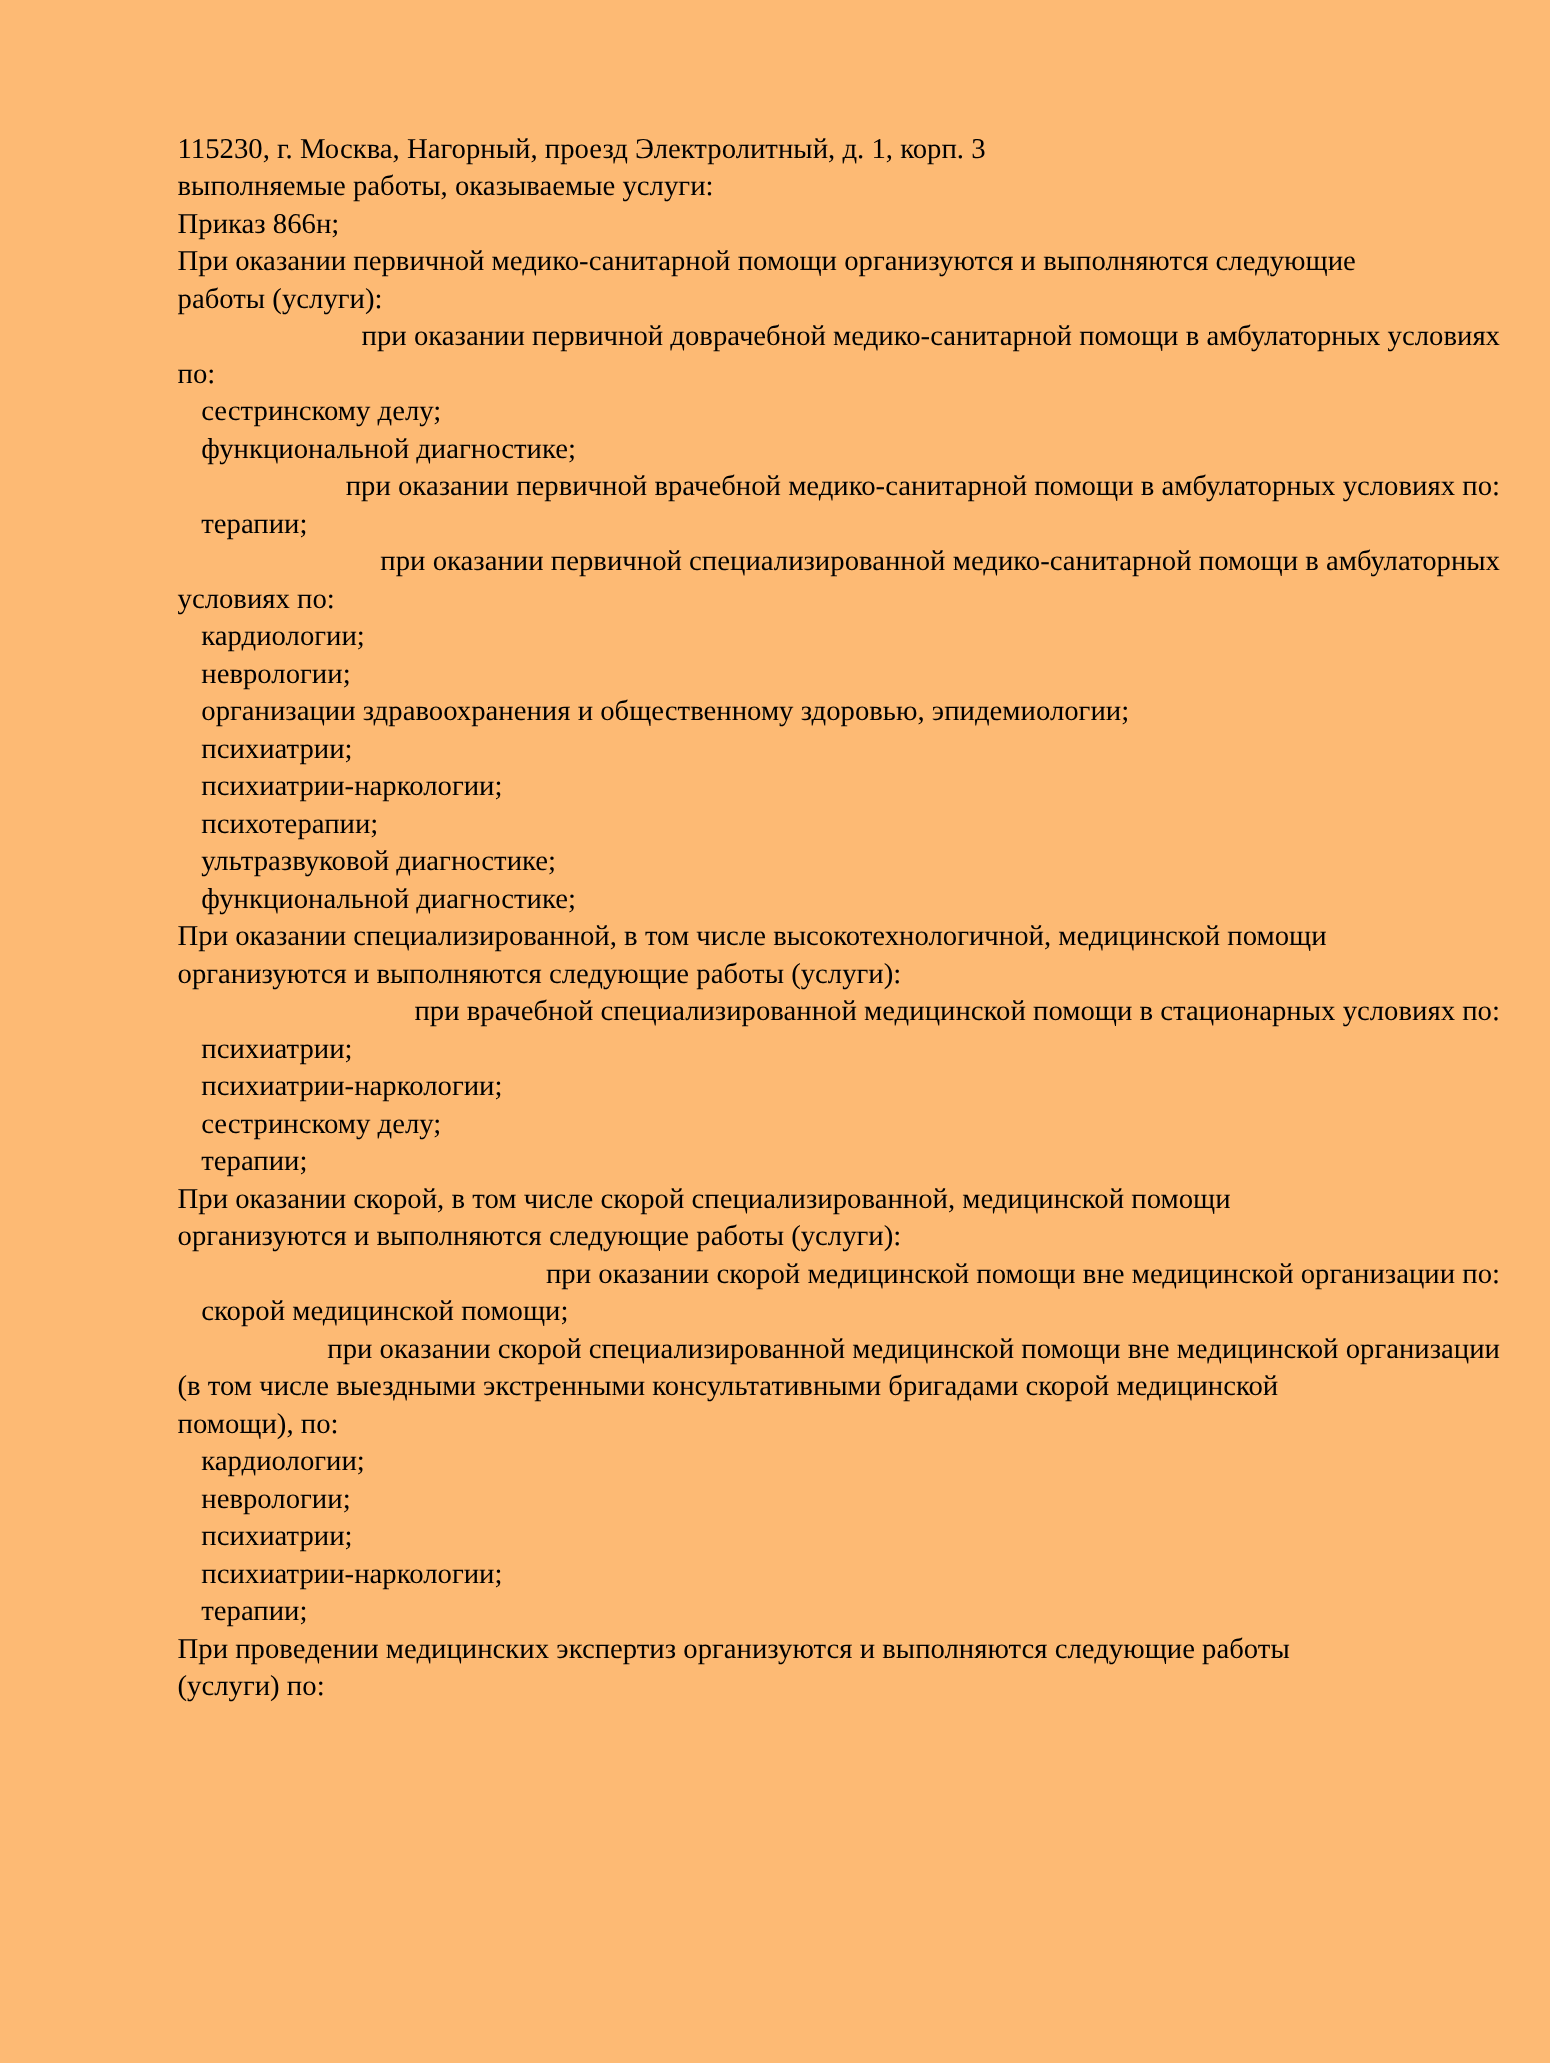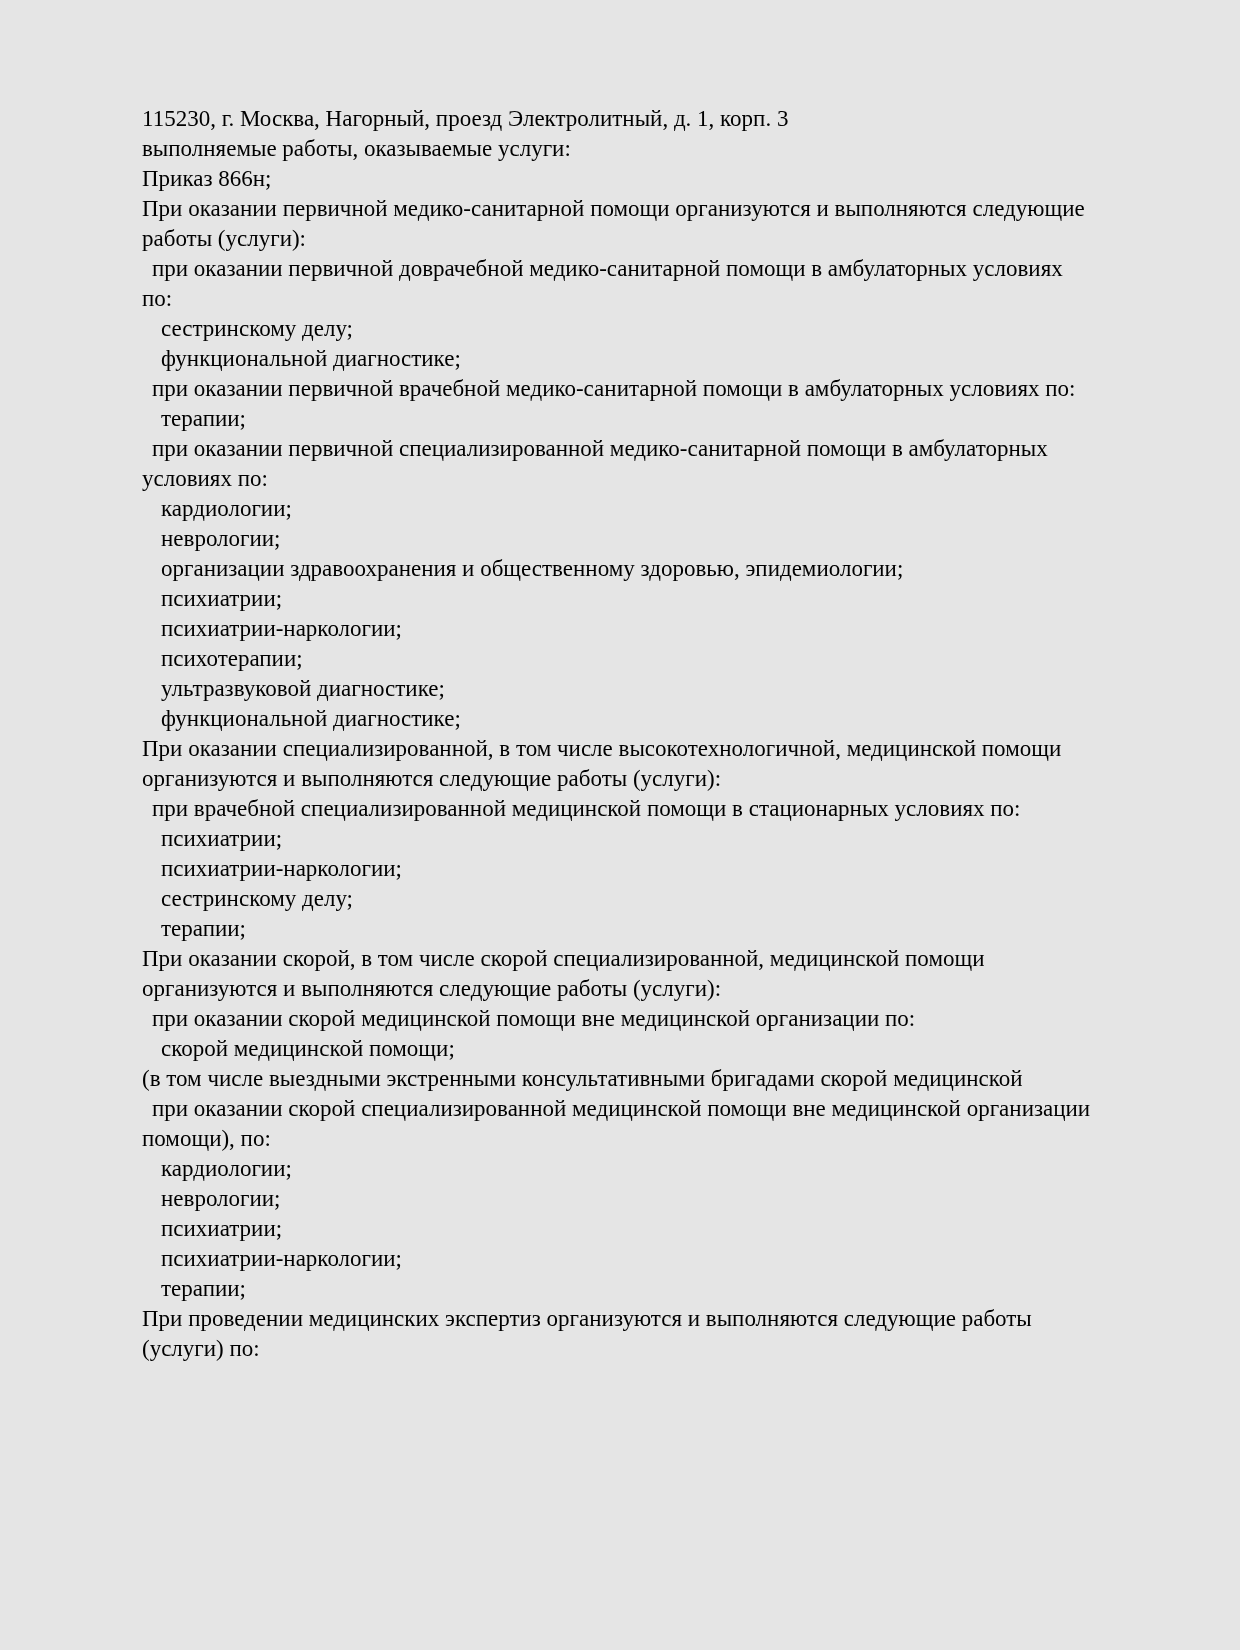--- a/index.html
+++ b/index.html
@@ -4,40 +4,40 @@
 <style>
   html, body {
     margin: 0;
     padding: 0;
     background: #ffffff;
   }
   .page {
     position: relative;
     width: 1240px;
     height: 1650px;
-    background: #e5e5e5;
+    background: #fdba74;
     overflow: hidden;
     font-family: "Liberation Serif", "DejaVu Serif", serif;
     color: #000000;
   }
   .doc-text {
     position: absolute;
     left: 142px;
     top: 104px;
     right: 40px;
   }
   .doc-line {
     font-size: 23px;
     line-height: 30px;
     height: 30px;
     white-space: pre;
     color: #000000;
   }
   .ind-0 { padding-left: 0; }
-  .ind-1 { padding-left: 10px; }
+  .ind-1 { padding-left: 10px; text-align: right; }
   .ind-2 { padding-left: 19px; font-family: Liberation Serif, serif; }
 </style>
 </head>
 <body>
 
 <div class="page">
   <div class="doc-text">
       <div class="doc-line ind-0">115230, г. Москва, Нагорный, проезд Электролитный, д. 1, корп. 3</div>
       <div class="doc-line ind-0">выполняемые работы, оказываемые услуги:</div>
       <div class="doc-line ind-0">Приказ 866н;</div>
@@ -63,22 +63,22 @@
       <div class="doc-line ind-0">организуются и выполняются следующие работы (услуги):</div>
       <div class="doc-line ind-1">при врачебной специализированной медицинской помощи в стационарных условиях по:</div>
       <div class="doc-line ind-2">психиатрии;</div>
       <div class="doc-line ind-2">психиатрии-наркологии;</div>
       <div class="doc-line ind-2">сестринскому делу;</div>
       <div class="doc-line ind-2">терапии;</div>
       <div class="doc-line ind-0">При оказании скорой, в том числе скорой специализированной, медицинской помощи</div>
       <div class="doc-line ind-0">организуются и выполняются следующие работы (услуги):</div>
       <div class="doc-line ind-1">при оказании скорой медицинской помощи вне медицинской организации по:</div>
       <div class="doc-line ind-2">скорой медицинской помощи;</div>
+      <div class="doc-line ind-1">при оказании скорой специализированной медицинской помощи вне медицинской организации</div>
       <div class="doc-line ind-0">(в том числе выездными экстренными консультативными бригадами скорой медицинской</div>
-      <div class="doc-line ind-1">при оказании скорой специализированной медицинской помощи вне медицинской организации</div>
       <div class="doc-line ind-0">помощи), по:</div>
       <div class="doc-line ind-2">кардиологии;</div>
       <div class="doc-line ind-2">неврологии;</div>
       <div class="doc-line ind-2">психиатрии;</div>
       <div class="doc-line ind-2">психиатрии-наркологии;</div>
       <div class="doc-line ind-2">терапии;</div>
       <div class="doc-line ind-0">При проведении медицинских экспертиз организуются и выполняются следующие работы</div>
       <div class="doc-line ind-0">(услуги) по:</div>
     </div>
 </div>

